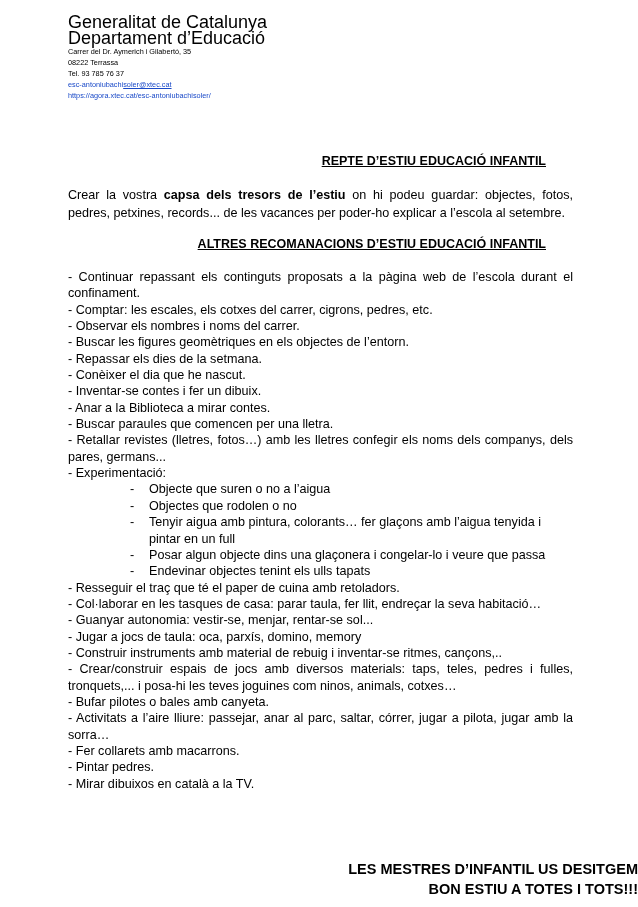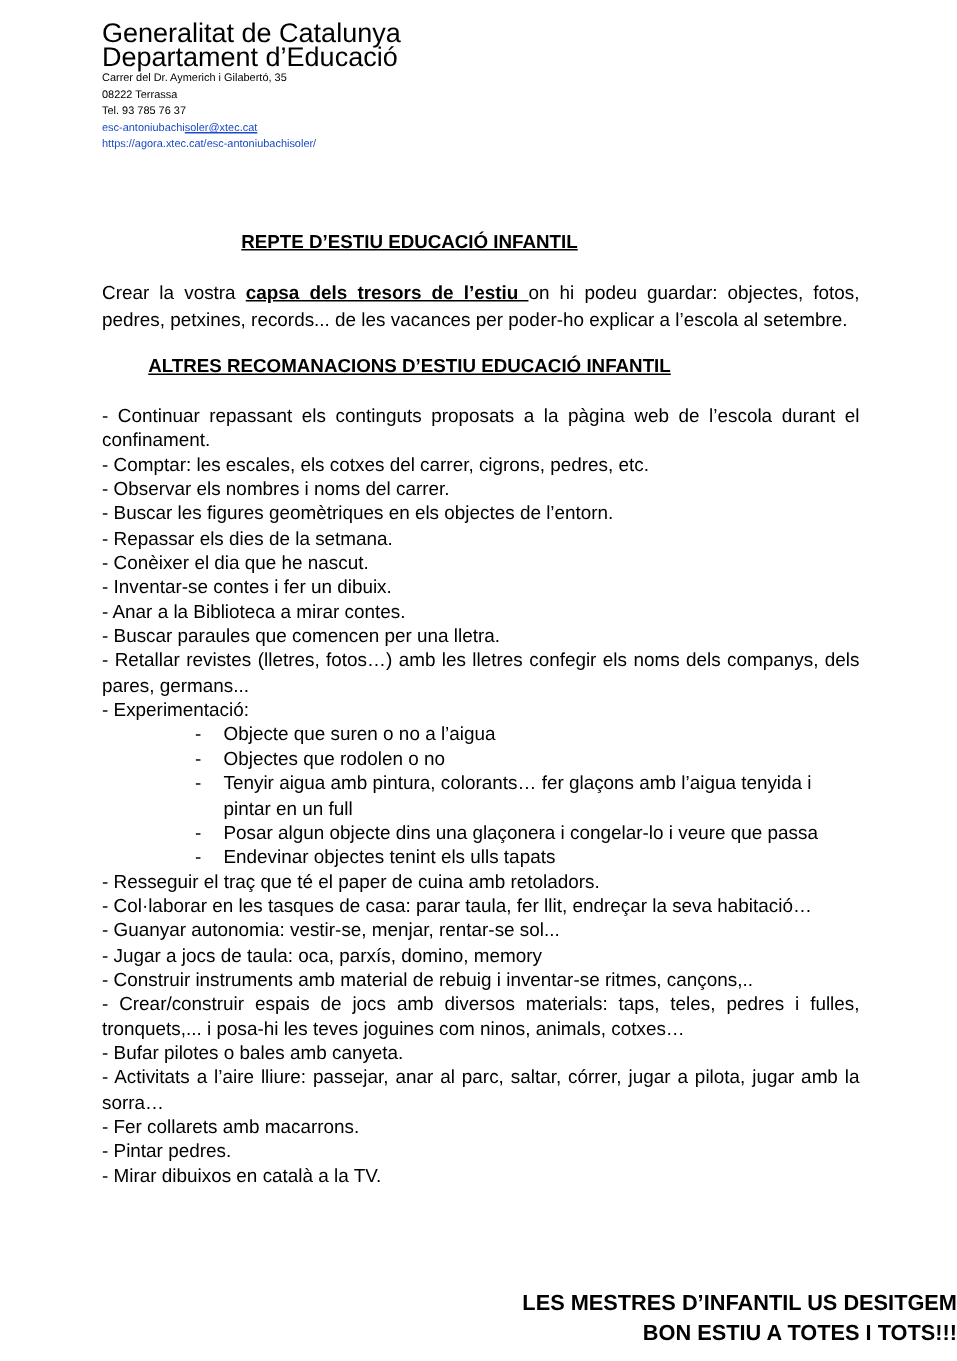--- a/index.html
+++ b/index.html
@@ -8,28 +8,28 @@
       font-family: "Liberation Sans", sans-serif; color: #000;
     }
     .header { position: absolute; left: 68px; top: 14px; }
     .h-line1, .h-line2 { font-size: 18px; line-height: 16px; }
     .h-school { font-size: 14.5px; font-weight: bold; line-height: 18px; }
     .h-small { font-size: 7.3px; line-height: 11px; }
     .h-link { color: #1a4ac8; }
     .h-link u { text-decoration: underline; text-align: center; }
 
     .title {
-      position: absolute; left: 0; width: 546px; text-align: center;
+      position: absolute; left: 0; width: 546px; text-align: right;
       font-size: 12.5px; font-weight: bold; text-decoration: underline;
     }
     .intro {
       position: absolute; left: 68px; width: 505px; top: 186px;
       font-size: 12.6px; line-height: 18px; text-align: justify;
     }
-    .intro b { text-decoration: underline; }
+    .intro b { }
 
     .list {
       position: absolute; left: 68px; width: 505px; top: 269px;
       font-size: 12.6px; line-height: 16.35px;
     }
     .item { text-align: justify; }
     .sub {
       display: flex; margin-left: 62px;
     }
     .sub .dash { width: 19px; flex: none; }

